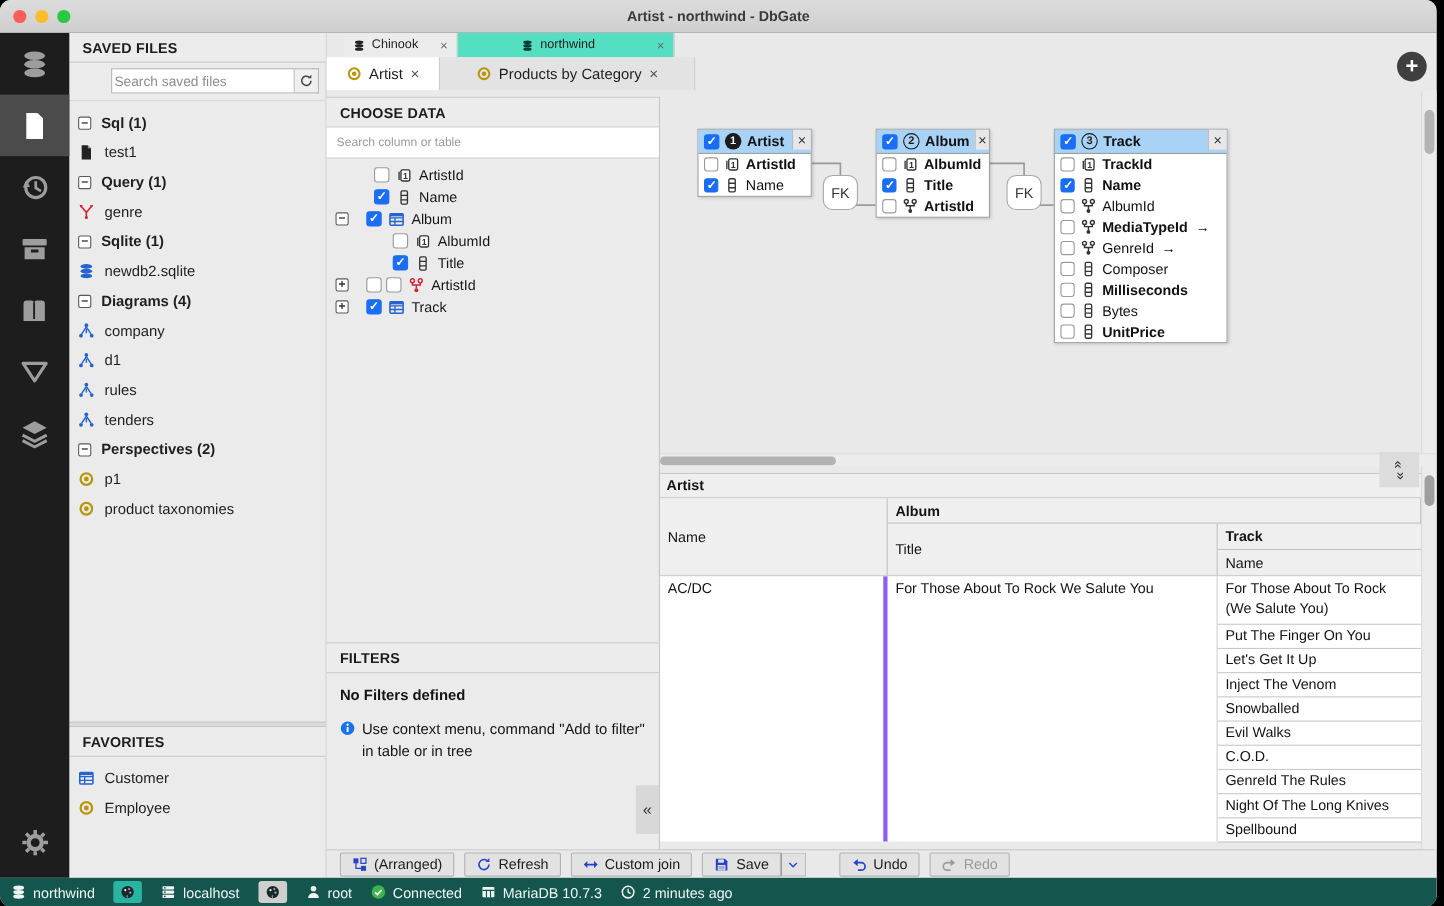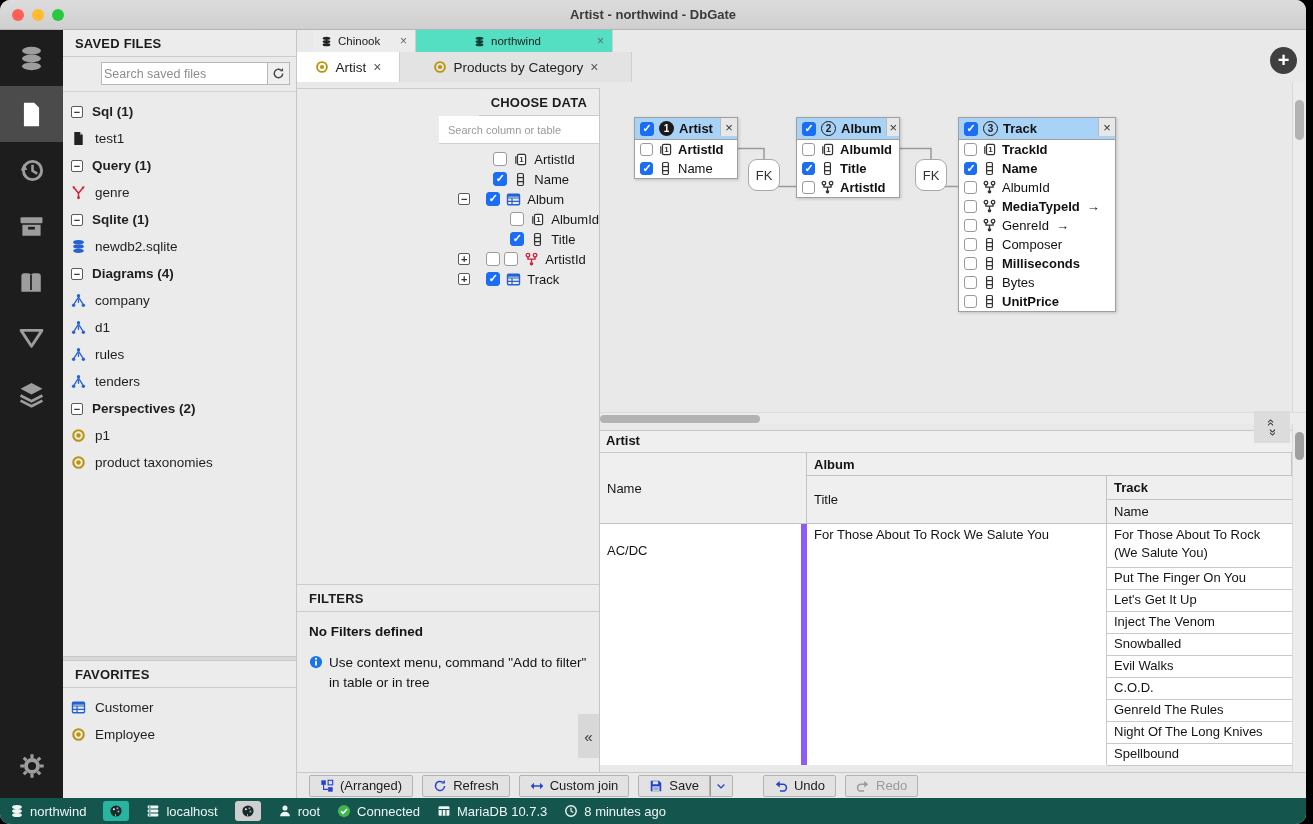--- a/index.html
+++ b/index.html
@@ -47,21 +47,21 @@
   .dbtab.active { background:#54dfc2; }
   .filetabs { position:absolute; top:22px; left:0; height:30px; display:flex; }
   .filetab { display:flex; align-items:center; gap:7px; font-size:13.5px; color:#1e1e1e; padding:0 12px; background:#e3e3e3; border-right:1px solid #cfcfcf; justify-content:center; }
   .filetab.active { background:#fff; }
   .filetab .x { color:#555; font-size:14px; }
   .plusbtn { position:absolute; top:17px; right:9px; width:27px; height:27px; border-radius:50%; background:#3f3f3f; color:#fff; display:flex; align-items:center; justify-content:center; font-size:20px; font-weight:bold; z-index:5; }
 
   .contentrow { flex:1; display:flex; min-height:0; }
 
   
-  .choosepanel { width:303px; background:#ebebeb; border-right:1px solid #c6c6c6; display:flex; flex-direction:column; position:relative; flex:none; margin-top:6px; border-top:1px solid #cbcbcb;align-items:flex-end; }
+  .choosepanel { width:303px; background:#ebebeb; border-right:1px solid #c6c6c6; display:flex; flex-direction:column; position:relative; flex:none; margin-top:6px; border-top:1px solid #cbcbcb; }
   .choosepanel .searchplain { margin:0; border-bottom:1px solid #cfcfcf; }
   .searchplain input { width:100%; height:27px; border:none; background:#fff; font-size:11px; padding:0 9px; color:#333; outline:none; }
   .searchplain input::placeholder { color:#9a9a9a; }
   .ctree { padding:5px 0; }
   .crow { height:20px; display:flex; align-items:center; font-size:13px; color:#161616; padding-left:8px; }
   .crow .lbl { margin-left:6px; }
   .cb { width:14px; height:14px; border:1.5px solid #9a9a9a; border-radius:3px; background:#fff; flex:none; position:relative; }
   .cb.on { background:#1b6ef3; border-color:#1b6ef3; }
   .cb.on::after { content:"✓"; position:absolute; left:1.5px; top:-1px; color:#fff; font-size:11px; font-weight:bold; }
   .cicon { width:15px; height:15px; margin-left:6px; flex:none; }
@@ -104,21 +104,21 @@
   .g-cell { border-right:1px solid #c3c3c3; border-bottom:1px solid #c3c3c3; padding:3px 7px; }
   .g-name { width:207px; display:flex; align-items:center; flex:none; }
   .g-rightwrap { flex:1; display:flex; flex-direction:column; min-width:0; }
   .g-album { height:23px; font-weight:bold; display:flex; align-items:center; }
   .g-subrow { flex:1; display:flex; }
   .g-titlecell { width:300px; display:flex; align-items:center; flex:none; }
   .g-trackcol { flex:1; display:flex; flex-direction:column; min-width:0; }
   .g-track { height:24px; font-weight:bold; display:flex; align-items:center; }
   .g-trackname { flex:1; display:flex; align-items:center; }
   .g-body { flex:1; display:flex; min-height:0; background:#e9e9e9; }
-  .g-c1 { width:207px; flex:none; background:#fff; border-right:6px solid #8b5cf6; padding:19px 7px; }
+  .g-c1 { width:207px; flex:none; background:#fff; border-right:4px solid #8b5cf6; padding:3px 7px; }
   .g-c2 { width:300px; flex:none; background:#fff; border-right:1px solid #c9c9c9; padding:3px 7px; }
   .g-c3 { flex:1; display:flex; flex-direction:column; background:#fff; min-width:0; }
   .g-trackrow { height:22px; flex:none; border-bottom:1px solid #c9c9c9; padding:2px 7px; white-space:nowrap; overflow:hidden; }
   .g-trackrow.tall { height:44px; white-space:normal; line-height:1.35; }
   .chevbox { position:absolute; right:16px; top:-13px; width:36px; height:32px; background:#dcdcdc; z-index:6; display:flex; flex-direction:column; align-items:center; justify-content:center; gap:1px; }
   .chev { font-size:13px; color:#222; line-height:9px; }
   .chev.up { transform:rotate(90deg); }
   .chev.down { transform:rotate(-90deg); }
 
   
@@ -844,16 +844,16 @@
     <div class="sitem">
         <svg style="color:#eef5f3">
           <use href="#i-grid"></use>
         </svg>
         <span>MariaDB 10.7.3</span>
       </div>
     <div class="sitem">
         <svg style="color:#eef5f3">
           <use href="#i-clock"></use>
         </svg>
-        <span>8 minutes ago</span>
+        <span>2 minutes ago</span>
       </div>
   </div>
 </div>
 
 </body></html>

